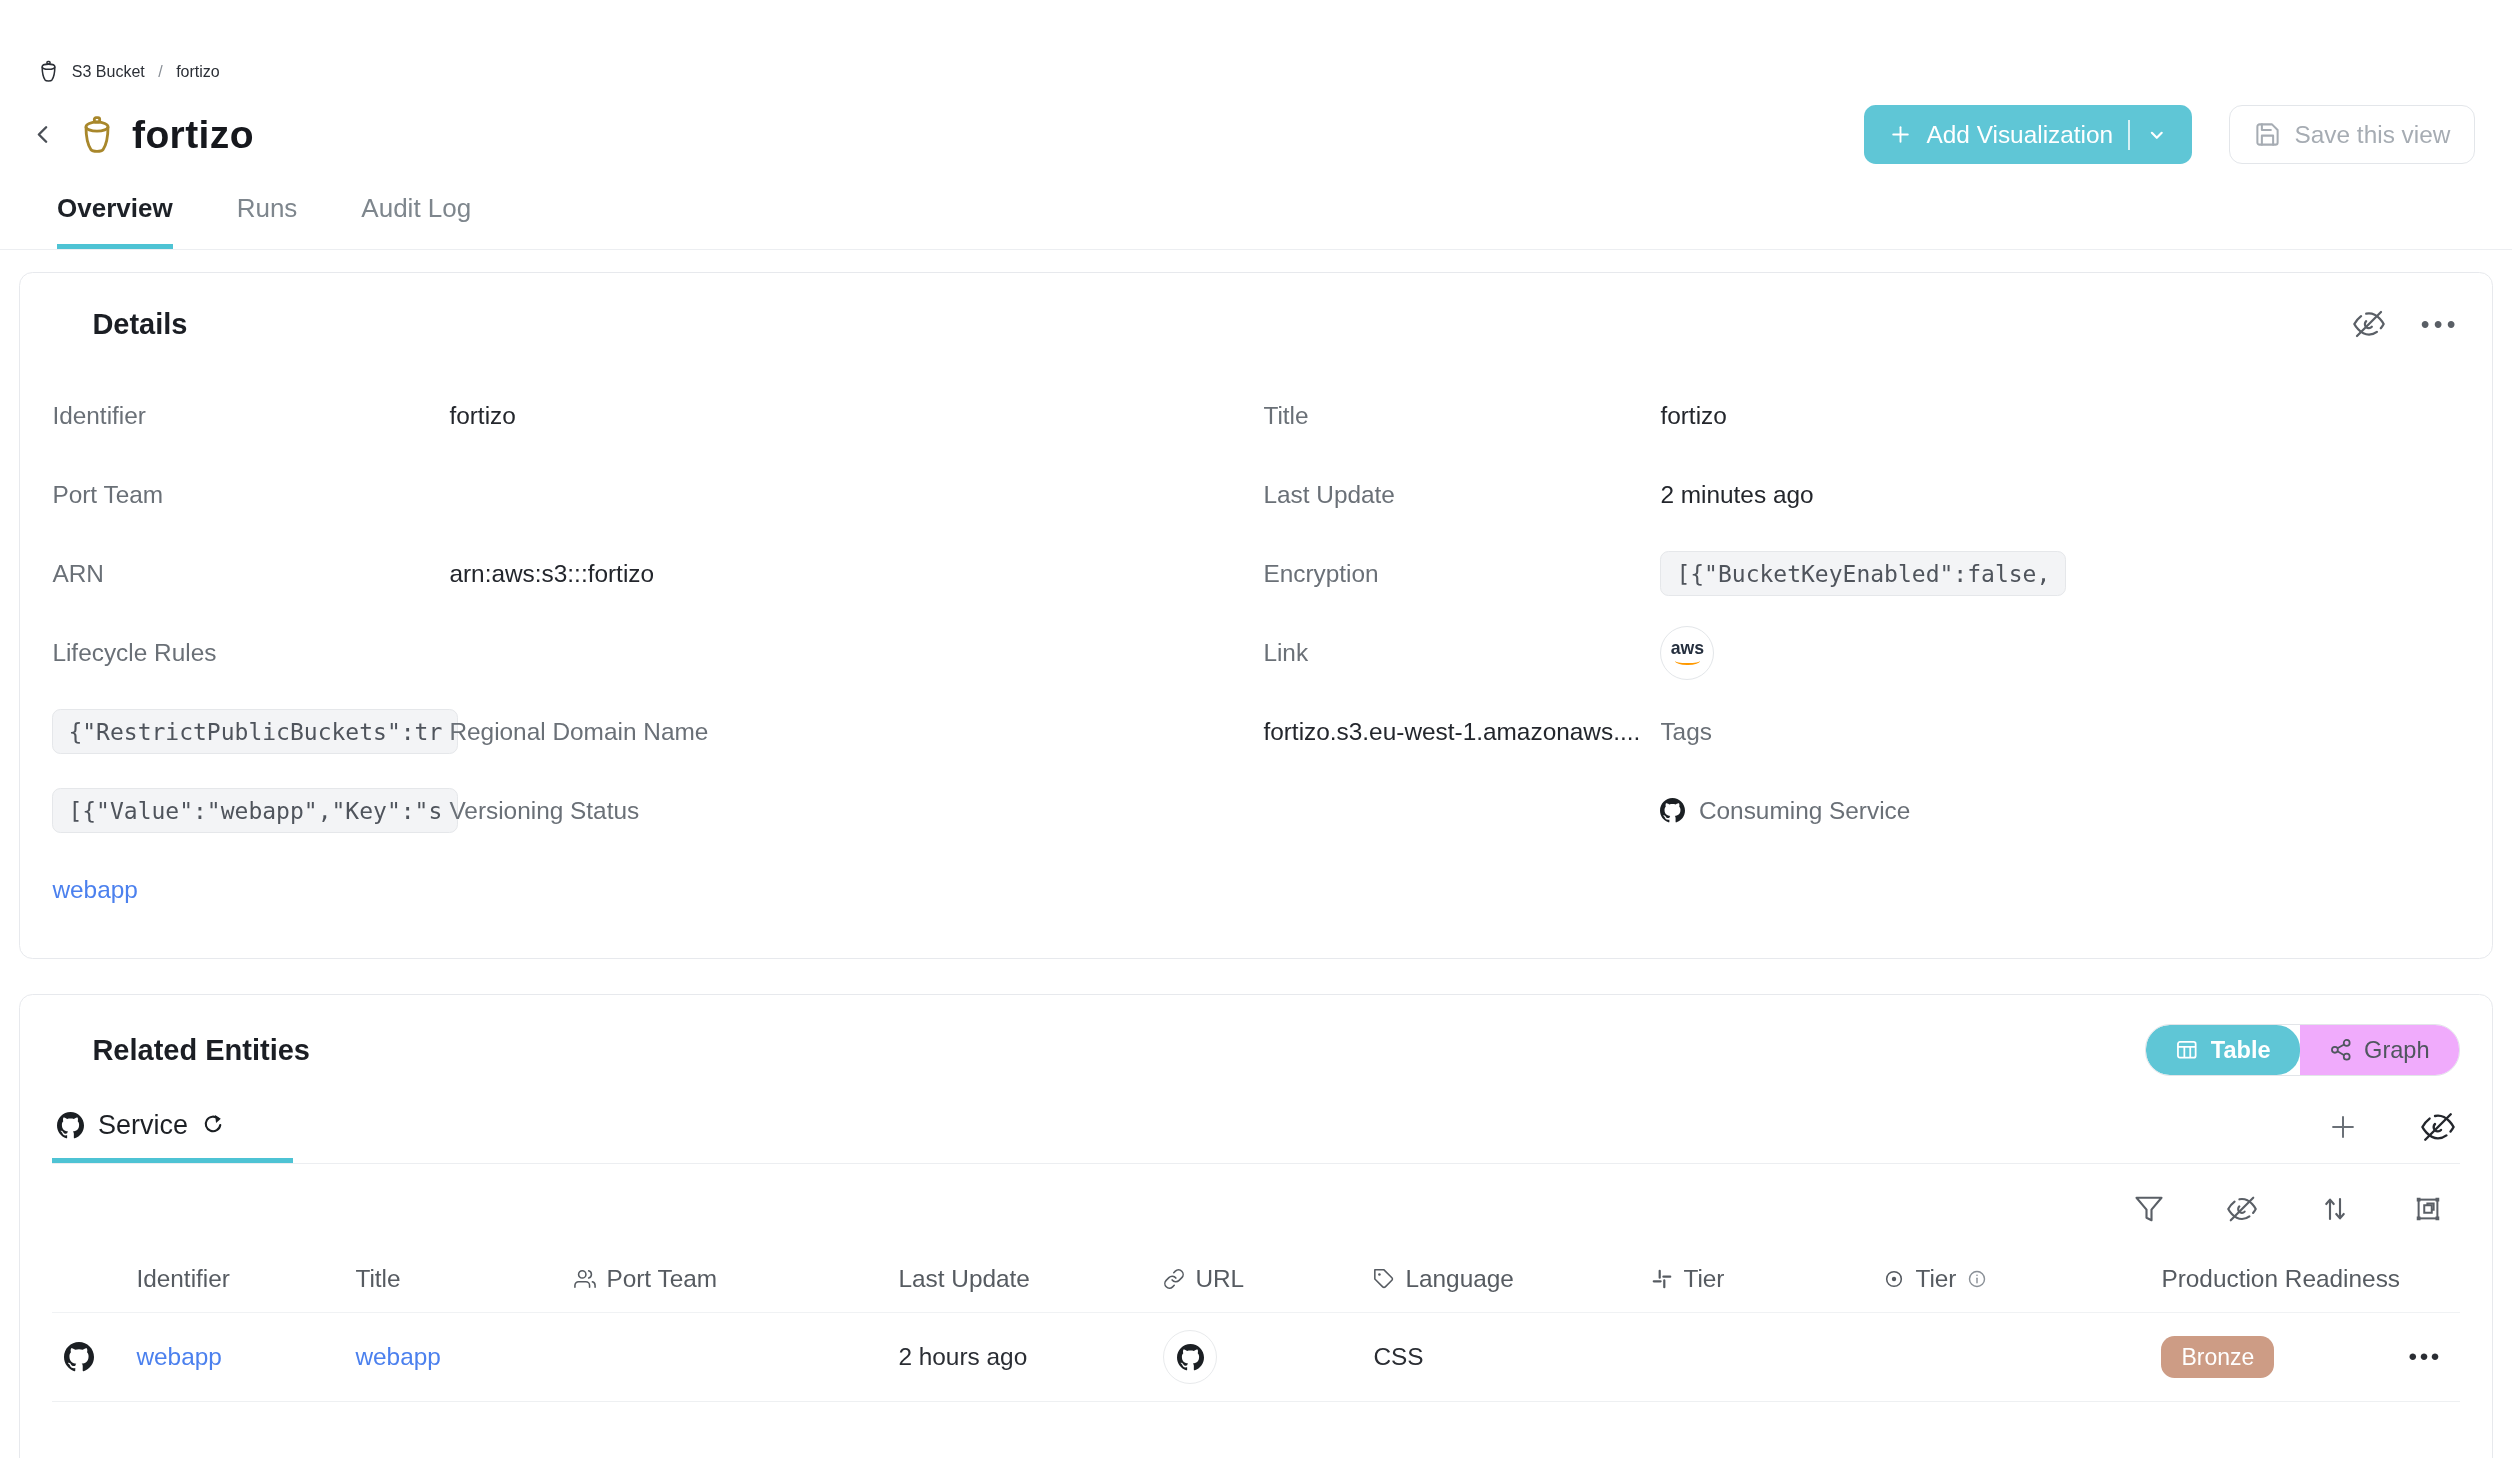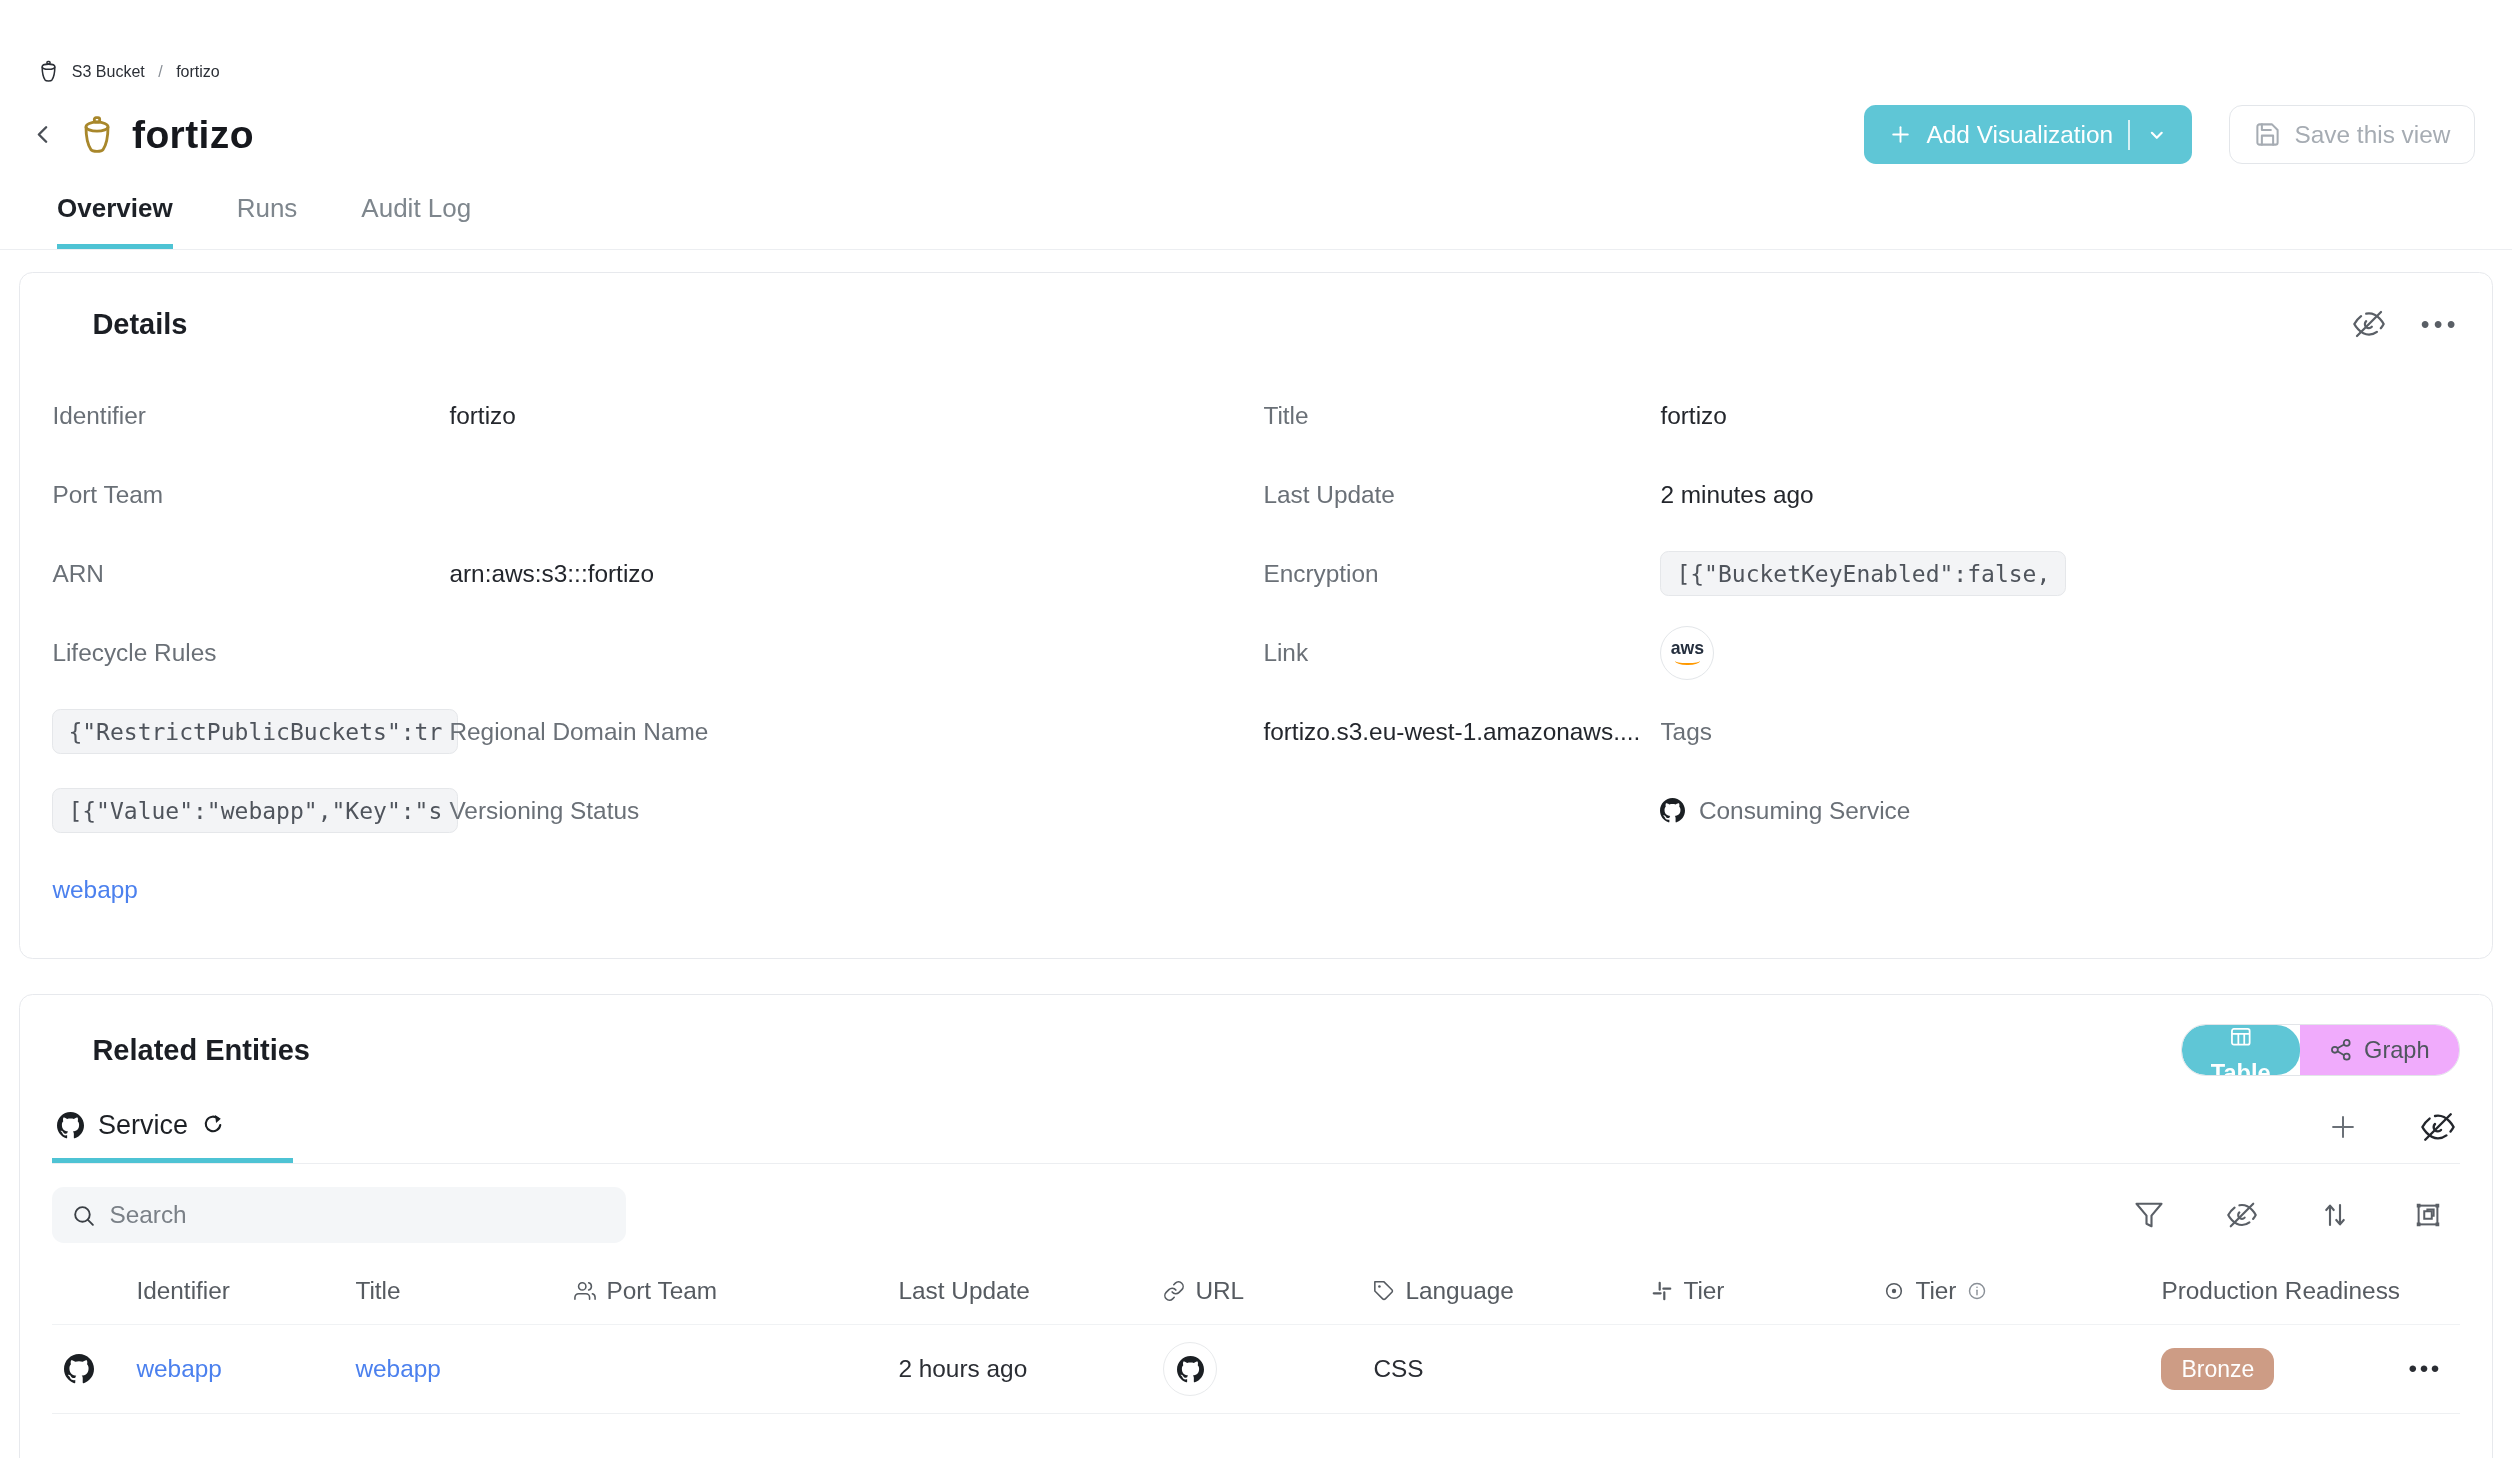--- a/index.html
+++ b/index.html
@@ -42,21 +42,21 @@
   .fvalue { font-size:24.4px; color:#23262C; }
   .fvalue a { color:#4B80EE; text-decoration:none; }
   .chip { font-family:"DejaVu Sans Mono", monospace; font-size:23px; color:#4F545C; background:#F3F4F6; border:1.7px solid #E5E7EA; border-radius:8.4px; padding:8.4px 15px; white-space:nowrap; }
   .aws-badge { width:54px; height:54px; border-radius:50%; border:1.7px solid #E3E6E9; display:flex; flex-direction:column; align-items:center; justify-content:center; background:#fff; cursor:pointer; }
   .aws-badge .aws-word { font-size:17.7px; font-weight:700; color:#252F3E; line-height:1; }
   .aws-badge .aws-smile { width:25px; height:8.4px; border-bottom:2.5px solid #FF9900; border-radius:50%; margin-top:-0.8px; }
 
   
   .view-toggle { display:flex; align-items:center; border:1.7px solid #E2E5E9; border-radius:25px; overflow:hidden; height:52px; }
   .seg { display:flex; align-items:center; gap:11.8px; font-size:23.6px; padding:0 29px; height:100%; cursor:pointer; }
-  .seg.active { background:#5FC6D6; color:#fff; font-weight:700; border-radius:23.6px;flex-direction:column; }
+  .seg.active { background:#5FC6D6; color:#fff; font-weight:700; border-radius:23.6px; }
   .seg.inactive { color:#4F565E; background:#f0abfc; }
 
   .subtabs-row { display:flex; align-items:flex-end; margin-top:22px; border-bottom:1.7px solid #ECEEF1; }
   .service-tab { display:flex; align-items:center; gap:13.5px; font-size:27px; color:#1D2025; font-weight:500; padding:11.8px 67px 17px 5px; border-bottom:5px solid #4EC3D4; cursor:pointer; }
   .subtabs-spacer { flex:1; }
   .subtab-icons { display:flex; align-items:center; gap:51px; padding-bottom:13.5px; }
 
   .search-row { display:flex; align-items:center; margin-top:23.6px; }
   .search-box { display:flex; align-items:center; gap:13.5px; width:574px; height:56px; background:#F4F6F8; border-radius:11.8px; padding:0 18.5px; color:#7A8087; }
   .search-box input { border:none; outline:none; background:transparent; font-size:24.4px; font-family:inherit; color:#2B2F36; flex:1; }
@@ -279,29 +279,20 @@
             <path d="M17.94 17.94A10.07 10.07 0 0 1 12 20c-7 0-11-8-11-8a18.45 18.45 0 0 1 5.06-5.94"></path>
               <path d="M9.9 4.24A9.12 9.12 0 0 1 12 4c7 0 11 8 11 8a18.5 18.5 0 0 1-2.16 3.19"></path>
               <path d="M14.12 14.12a3 3 0 1 1-4.24-4.24"></path>
               <line x1="3" y1="21" x2="21" y2="3"></line>
           </svg>
         </button>
       </div>
     </div>
 
     <div class="search-row">
-      <div class="search-box">
-        <span class="icon">
-          <svg width="25" height="25" viewBox="0 0 24 24" fill="none" stroke="#3A3F45" stroke-width="1.8" stroke-linecap="round">
-              <circle cx="11" cy="11" r="7"></circle>
-              <line x1="16.5" y1="16.5" x2="21" y2="21"></line>
-            </svg>
-        </span>
-        <input type="text" placeholder="Search" style="">
-      </div>
       <div class="spacer"></div>
       <div class="table-tools">
         <button class="icon-btn">
           <svg width="30" height="30" viewBox="0 0 24 24" fill="none" stroke="currentColor" stroke-width="1.7" stroke-linejoin="round">
               <polygon points="22 3 2 3 10 12.46 10 19 14 21 14 12.46 22 3"></polygon>
             </svg>
         </button>
         <button class="icon-btn">
           <svg width="30" height="30" viewBox="0 0 24 24" fill="none" stroke="currentColor" stroke-width="1.7" stroke-linecap="round" stroke-linejoin="round">
             <path d="M17.94 17.94A10.07 10.07 0 0 1 12 20c-7 0-11-8-11-8a18.45 18.45 0 0 1 5.06-5.94"></path>

